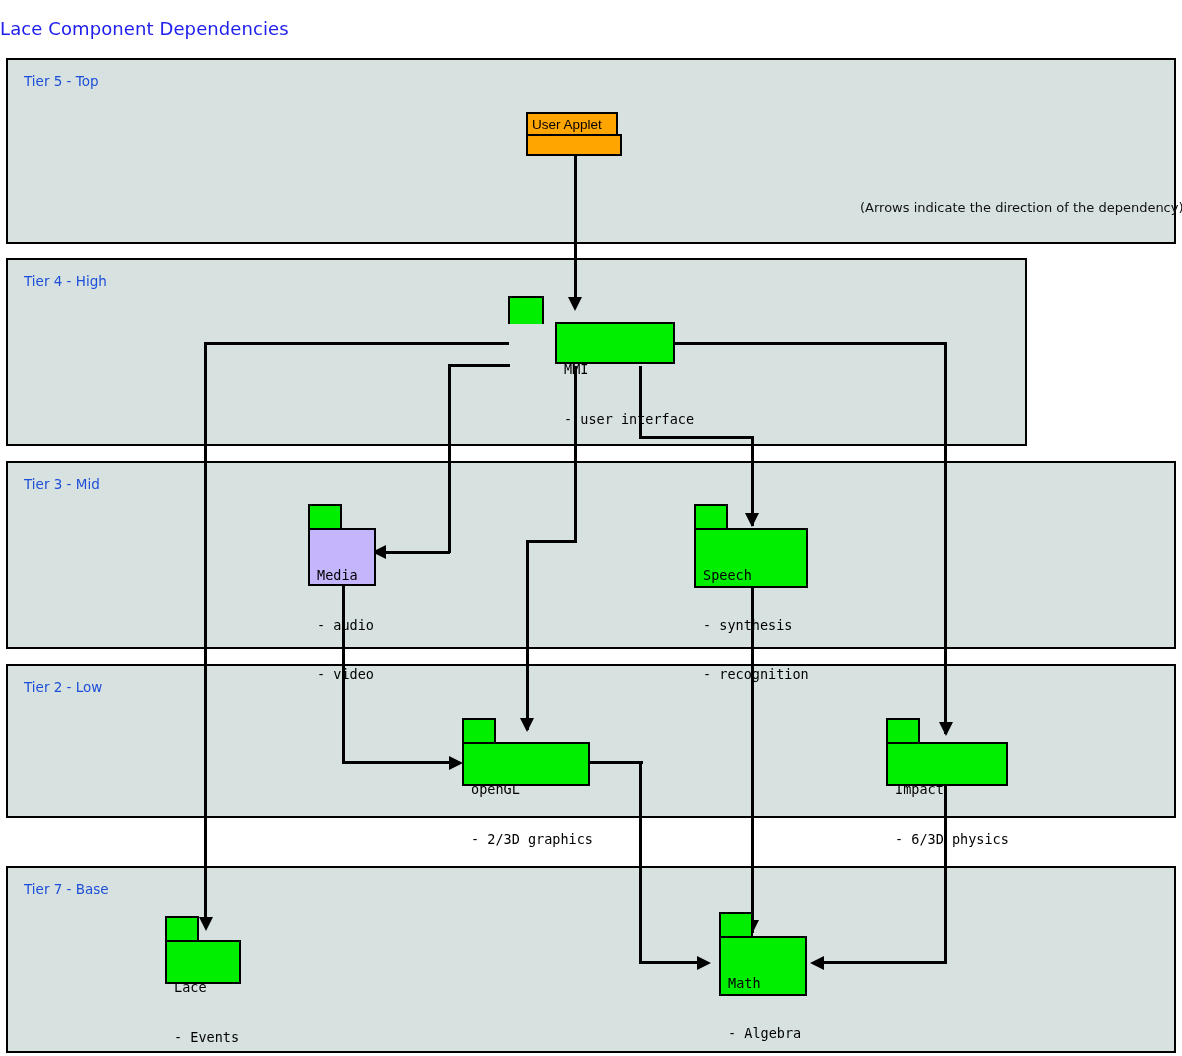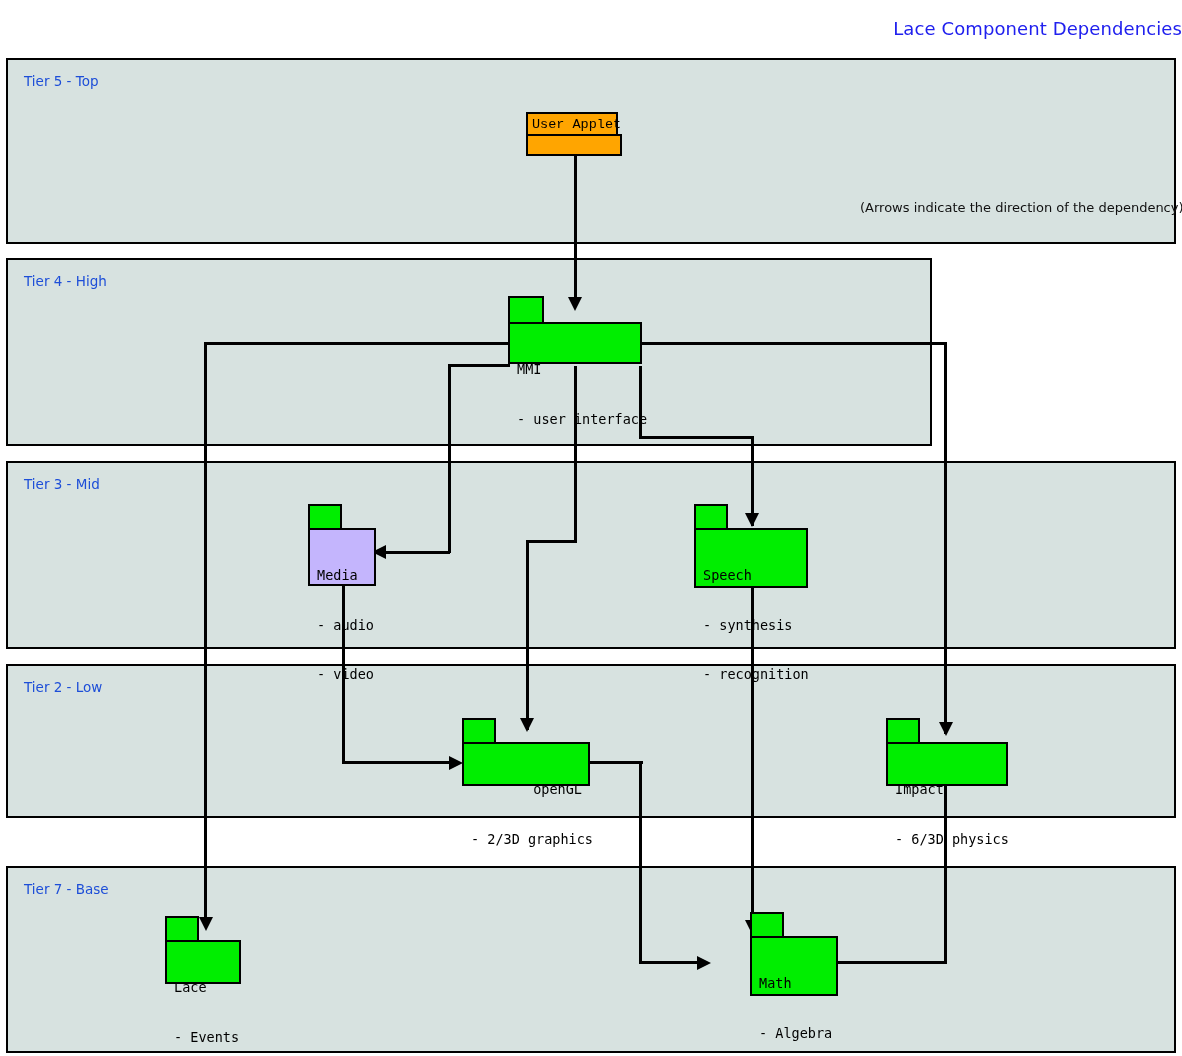--- a/index.html
+++ b/index.html
@@ -14,21 +14,21 @@
     height: 1056px;
     background: #ffffff;
     font-family: "DejaVu Sans", "Liberation Sans", sans-serif;
     overflow: hidden;
   }
   #diagram-title {
     position: absolute;
     left: 0;
     top: 18px;
     width: 1182px;
-    text-align: right;
+    text-align: left;
     font-size: 18px;
     color: #2020ee;
     font-family: "DejaVu Sans", "Liberation Sans", sans-serif;
     letter-spacing: 0.1px;
   }
   .tier {
     position: absolute;
     background: #d7e2e0;
     border: 2px solid #000000;
     box-sizing: border-box;
@@ -71,21 +71,21 @@
     box-sizing: border-box;
     border: 2px solid #000000;
     padding: 4px 6px 4px 7px;
     font-family: "DejaVu Sans Mono", "Liberation Mono", monospace;
     font-size: 13.5px;
     line-height: 16.5px;
     color: #000000;
     white-space: pre;
   }
   .pkg.tab-label .pkg-tab {
-    font-family: Liberation Mono, monospace;
+    font-family: Liberation Sans, sans-serif;
     font-size: 13.5px;
     line-height: 16px;
     color: #000000;
     padding: 3px 4px 2px 4px;
     white-space: pre;
   }
   .pkg-line { display: block; }
   
   .edge-h, .edge-v {
     position: absolute;
@@ -115,21 +115,21 @@
 <body>
 
 <div id="canvas">
 
   <div id="diagram-title">Lace Component Dependencies</div>
 
   <div class="tier" style="left:6px; top:58px; width:1170px; height:186px;">
     <div class="tier-label">Tier 5 - Top</div>
   </div>
 
-  <div class="tier" style="left:6px; top:258px; width:926px; height:188px;">
+  <div class="tier" style="left:6px; top:258px; width:1021px; height:188px;">
     <div class="tier-label">Tier 4 - High</div>
   </div>
 
   <div class="tier" style="left:6px; top:461px; width:1170px; height:188px;text-align:center;">
     <div class="tier-label">Tier 3 - Mid</div>
   </div>
 
   <div class="tier" style="left:6px; top:664px; width:1170px; height:154px;">
     <div class="tier-label">Tier 2 - Low</div>
   </div>
@@ -182,21 +182,21 @@
   <div class="edge-h" style="left:639px; top:961px; width:66px; height:3px;"></div>
   <div class="arrow-right" style="left:697px; top:956px;"></div>
 
   <div class="pkg tab-label" style="left:526px; top:112px; width:96px; height:44px;">
     <div class="pkg-tab" style="left:0; top:0; width:92px; height:22px; background:#ffa500;">User Applet</div>
     <div class="pkg-body" style="top:22px; width:96px; height:22px; background:#ffa500;"></div>
   </div>
 
   <div class="pkg" style="left:508px; top:296px; width:134px; height:68px;">
     <div class="pkg-tab" style="width:36px; height:28px; background:#00ee00;"></div>
-    <div class="pkg-body" style="top:26px; width:134px; height:42px; background:#00ee00;">
+    <div class="pkg-body" style="top:26px; width:120px; height:42px; background:#00ee00;margin-left:47px;">
       <span class="pkg-line">MMI</span>
       <span class="pkg-line">- user interface</span>
     </div>
   </div>
 
   <div class="pkg" style="left:308px; top:504px; width:68px; height:82px;">
     <div class="pkg-tab" style="width:34px; height:26px; background:#00ee00;"></div>
     <div class="pkg-body" style="top:24px; width:68px; height:58px; background:#c4b5fd;">
       <span class="pkg-line">Media</span>
       <span class="pkg-line">- audio</span>
@@ -208,21 +208,21 @@
     <div class="pkg-tab" style="width:34px; height:26px; background:#00ee00;"></div>
     <div class="pkg-body" style="top:24px; width:114px; height:60px; background:#00ee00;">
       <span class="pkg-line">Speech</span>
       <span class="pkg-line">- synthesis</span>
       <span class="pkg-line">- recognition</span>
     </div>
   </div>
 
   <div class="pkg" style="left:462px; top:718px; width:128px; height:68px;">
     <div class="pkg-tab" style="width:34px; height:26px; background:#00ee00;"></div>
-    <div class="pkg-body" style="top:24px; width:128px; height:44px; background:#00ee00;text-align:right;">
+    <div class="pkg-body" style="top:24px; width:128px; height:44px; background:#00ee00;">
       <span class="pkg-line">openGL</span>
       <span class="pkg-line">- 2/3D graphics</span>
     </div>
   </div>
 
   <div class="pkg" style="left:886px; top:718px; width:122px; height:68px;">
     <div class="pkg-tab" style="width:34px; height:26px; background:#00ee00;"></div>
     <div class="pkg-body" style="top:24px; width:122px; height:44px; background:#00ee00;">
       <span class="pkg-line">Impact</span>
       <span class="pkg-line">- 6/3D physics</span>
@@ -230,21 +230,21 @@
   </div>
 
   <div class="pkg" style="left:165px; top:916px; width:76px; height:68px;">
     <div class="pkg-tab" style="width:34px; height:26px; background:#00ee00;"></div>
     <div class="pkg-body" style="top:24px; width:76px; height:44px; background:#00ee00;">
       <span class="pkg-line">Lace</span>
       <span class="pkg-line">- Events</span>
     </div>
   </div>
 
-  <div class="pkg" style="left:750px; top:912px; width:92px; height:84px;">
+  <div class="pkg" style="left:719px; top:912px; width:92px; height:84px;">
     <div class="pkg-tab" style="width:34px; height:26px; background:#00ee00;"></div>
     <div class="pkg-body" style="top:24px; width:88px; height:60px; background:#00ee00;">
       <span class="pkg-line">Math</span>
       <span class="pkg-line">- Algebra</span>
       
     </div>
   </div>
 
 </div>
 

